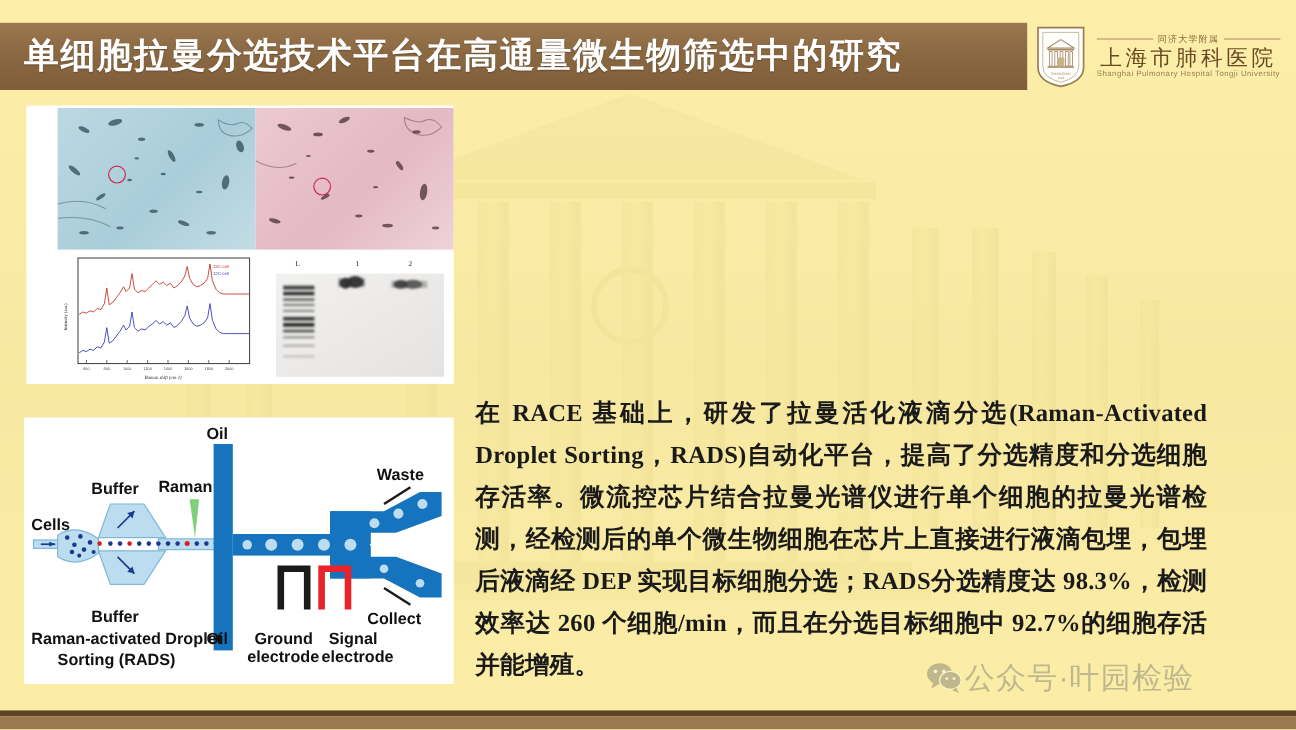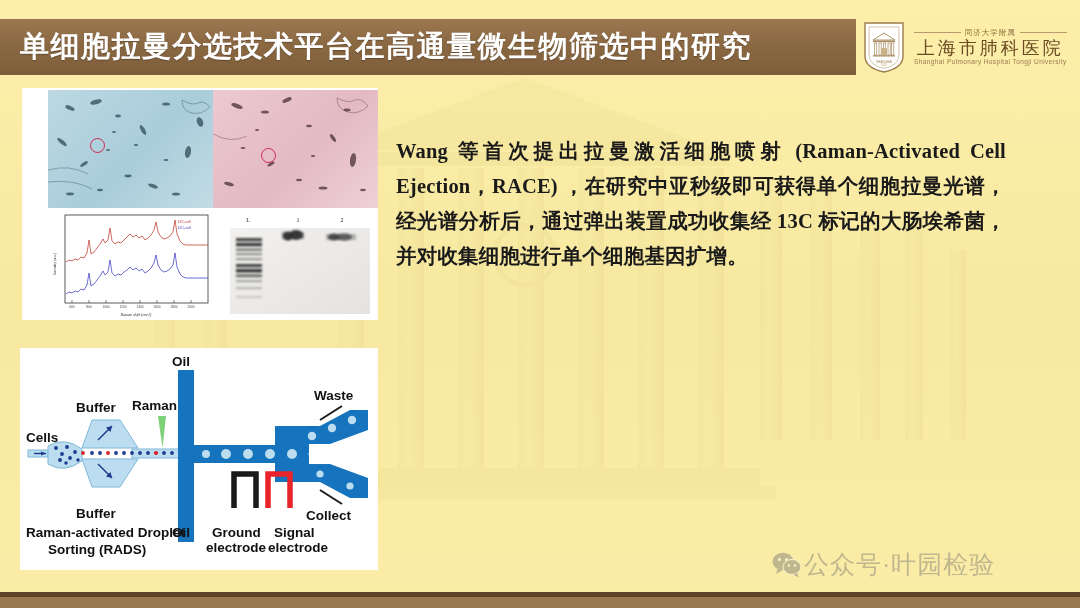--- a/index.html
+++ b/index.html
@@ -526,21 +526,21 @@
         <text x="254" y="189" font-size="13.5">Signal</text>
         <text x="248" y="204" font-size="13.5">electrode</text>
       </g>
       <g font-family="Liberation Sans, sans-serif" font-weight="bold" fill="#111">
         <text x="6" y="189" font-size="13.5">Raman-activated Droplet</text>
         <text x="28" y="206" font-size="13.5">Sorting (RADS)</text>
       </g>
     </svg>
   </div>
 
-  <p class="para" id="para-1">Wang 等首次提出拉曼激活细胞喷射 (Raman-Activated Cell Ejection，RACE) ，在研究中亚秒级即可获得单个细胞拉曼光谱，经光谱分析后，通过弹出装置成功收集经 13C 标记的大肠埃希菌，并对收集细胞进行单个细胞基因扩增。</p>
+  <p class="para" id="para-2">在 RACE 基础上，研发了拉曼活化液滴分选(Raman-Activated Droplet Sorting，RADS)自动化平台，提高了分选精度和分选细胞存活率。微流控芯片结合拉曼光谱仪进行单个细胞的拉曼光谱检测，经检测后的单个微生物细胞在芯片上直接进行液滴包埋，包埋后液滴经 DEP 实现目标细胞分选；RADS分选精度达 98.3%，检测效率达 260 个细胞/min，而且在分选目标细胞中 92.7%的细胞存活并能增殖。</p>
 
   <div id="watermark">
     <svg width="30" height="26" viewBox="0 0 30 26">
       <ellipse cx="11" cy="9.5" rx="10.5" ry="8.8" fill="#6f6f6f"></ellipse>
       <polygon points="6,16 4,22 10,18.5" fill="#6f6f6f"></polygon>
       <circle cx="7.5" cy="7.5" r="1.5" fill="#ffffff"></circle>
       <circle cx="14.5" cy="7.5" r="1.5" fill="#ffffff"></circle>
       <ellipse cx="20" cy="15" rx="9" ry="7.5" fill="#6f6f6f" stroke="#ffffff" stroke-width="1"></ellipse>
       <polygon points="25,21 27,25.5 21.5,23" fill="#6f6f6f"></polygon>
       <circle cx="17" cy="13.5" r="1.2" fill="#ffffff"></circle>

